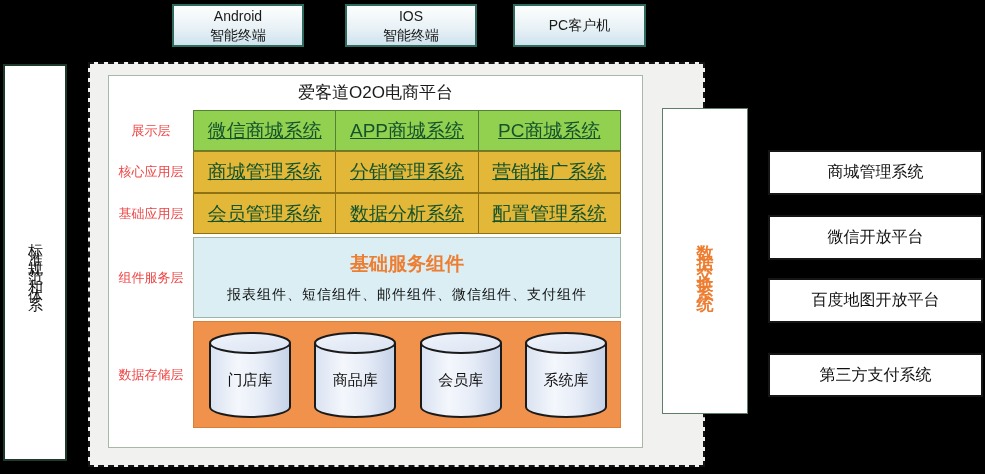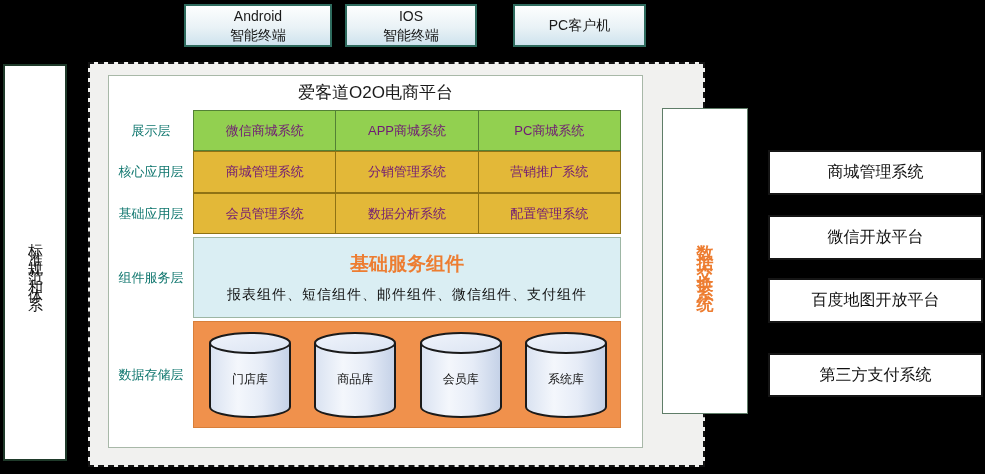--- a/index.html
+++ b/index.html
@@ -36,26 +36,26 @@
   
   .platform {
     background:#fff; border:1px solid #a8b8a8; z-index:2;
   }
   .platform-title {
     position:absolute; top:5px; left:0; width:100%; text-align:center;
     font-size:17px; color:#1a1a1a;
   }
   .row-label {
     position:absolute; left:0; width:84px; display:flex;
-    align-items:center; justify-content:center; font-size:13px; color:#0f766e;
+    align-items:center; justify-content:center; font-size:13px; color:#ef4444;
   }
   .cellrow { position:absolute; left:84px; width:428px; display:flex; }
   .cell {
     flex:1; display:flex; align-items:center; justify-content:center;
-    font-size:13px; color:#701a75;
+    font-size:19px; color:#14532d;text-decoration:underline;
   }
   .row-green .cell { background:#92D050; border:1px solid #538135; }
   .row-yellow .cell { background:#E3B838; border:1px solid #8f7214; }
   .cell + .cell { border-left:none !important; }
 
   .blue-panel {
     position:absolute; left:84px; width:428px; background:#DAEEF3;
     border:1px solid #9db6a4; display:flex; flex-direction:column;
     align-items:center; justify-content:center; gap:9px;
   }
@@ -63,21 +63,21 @@
   .blue-panel .bp-items { font-size:14px; color:#111; letter-spacing:1px; }
 
   .orange-panel {
     position:absolute; left:84px; width:428px; background:#F0914C;
     border:1px solid #d87f3a; display:flex; justify-content:space-between;
     padding:9px 12px 0 14px;
   }
   .cylinder { position:relative; width:84px; height:88px; }
   .cylinder .db-label {
     position:absolute; top:40px; left:0; width:100%; text-align:center;
-    font-size:12px; color:#111;
+    font-size:15px; color:#111;
   }
 
   
   .exchange {
     background:#fff; border:1px solid #5f7d68; display:flex;
     align-items:center; justify-content:center; z-index:3;
   }
   .exchange .vtext {
     font-size:17px; font-weight:bold; color:#ED7D31; letter-spacing:10px;
   }
@@ -100,21 +100,21 @@
       <stop offset="0.65" stop-color="#e6ecf7"></stop>
       <stop offset="1" stop-color="#c4d1e7"></stop>
     </linearGradient>
     <linearGradient id="cylTop" x1="0" y1="0" x2="1" y2="1">
       <stop offset="0" stop-color="#f0f4fb"></stop>
       <stop offset="1" stop-color="#dae3f2"></stop>
     </linearGradient>
   </defs>
 </svg>
 
-<div class="abs terminal" style="left:184px; top:4px; width:148px; height:43px;">
+<div class="abs terminal" style="left:172px; top:4px; width:132px; height:43px;">
   <span>Android</span>
   <span>智能终端</span>
 </div>
 <div class="abs terminal" style="left:345px; top:4px; width:132px; height:43px;">
   <span>IOS</span>
   <span>智能终端</span>
 </div>
 <div class="abs terminal" style="left:513px; top:4px; width:133px; height:43px;text-align:center;">
   <span>PC客户机</span>
 </div>

